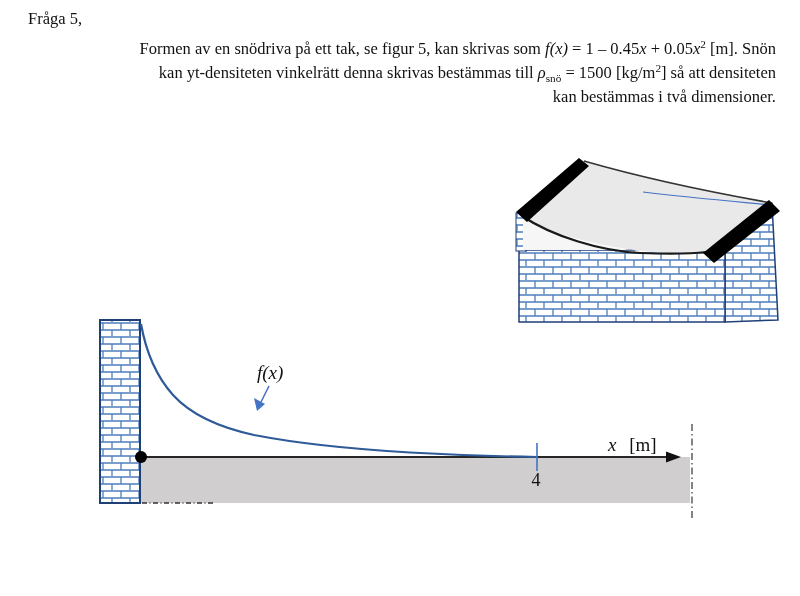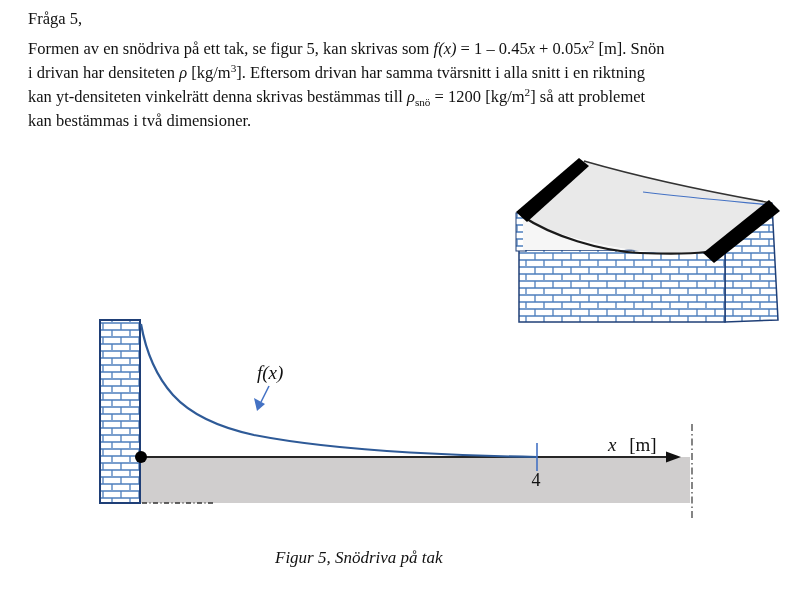--- a/index.html
+++ b/index.html
@@ -2,41 +2,40 @@
 <html><head>
 <meta charset="utf-8">
 <style>
   html,body{margin:0;padding:0;background:#fff;}
   #page{
     position:relative;width:800px;height:596px;background:#ffffff;overflow:hidden;
     font-family:"Liberation Serif","DejaVu Serif",serif;color:#111;
   }
   #heading{position:absolute;left:28px;top:9px;font-size:16.5px;}
   #paragraph{position:absolute;left:28px;top:37px;width:748px;font-size:16.5px;line-height:24px;}
-  .rich-line{white-space:normal;}
+  .rich-line{white-space:normal;text-align:right;}
   .it{font-style:italic;}
   sup{font-size:0.68em;vertical-align:super;line-height:0;}
   sub{font-size:0.68em;vertical-align:sub;line-height:0;}
   #fig3d{position:absolute;left:510px;top:150px;}
   #fig2d{position:absolute;left:90px;top:315px;}
   #caption{position:absolute;left:275px;top:548px;font-size:17px;font-style:italic;}
   svg text{font-family:"Liberation Serif","DejaVu Serif",serif;}
   .svg-label-italic{font-style:italic;}
 </style>
 </head>
 <body>
 
 <div id="page">
 
   <div id="heading">Fråga 5,</div>
 
   <div id="paragraph">
     <div class="rich-line"><span>Formen av en snödriva på ett tak, se figur 5, kan skrivas som </span><span class="it">f(x)</span><span> = 1 – 0.45</span><span class="it">x</span><span> + 0.05</span><span class="it">x</span><sup>2</sup><span> [m]. Snön</span></div>
-    <div class="rich-line"><span>i drivan har densiteten </span><span class="it">ρ</span><span> [kg/m</span><sup>3</sup><span>]. Eftersom drivan har samma tvärsnitt i alla snitt i en riktning</span></div>
-    <div class="rich-line"><span>kan yt-densiteten vinkelrätt denna skrivas bestämmas till </span><span class="it">ρ</span><sub>snö</sub><span> = 1200 [kg/m</span><sup>2</sup><span>] så att problemet</span></div>
+    <div class="rich-line"><span>kan yt-densiteten vinkelrätt denna skrivas bestämmas till </span><span class="it">ρ</span><sub>snö</sub><span> = 1500 [kg/m</span><sup>2</sup><span>] så att densiteten</span></div>
     <div class="rich-line"><span>kan bestämmas i två dimensioner.</span></div>
   </div>
 
   <svg id="fig3d" width="290" height="185" viewBox="510 150 290 185">
     <defs>
       <pattern id="brick3d" width="18" height="14" patternUnits="userSpaceOnUse">
         <rect width="18" height="14" fill="#ffffff"></rect>
         <path d="M0,1 H18 M0,8 H18 M13,1 V8 M4,8 V15" stroke="#4d7ebd" stroke-width="1.3" fill="none"></path>
       </pattern>
     </defs>
@@ -94,15 +93,14 @@
     <polygon points="257,411 254,398 265,404" fill="#4472c4"></polygon>
 
     <text x="608" y="451" font-size="19" fill="#111">
       <tspan class="svg-label-italic">x</tspan>
       <tspan dx="8">[m]</tspan>
     </text>
 
     <line x1="692" y1="424" x2="692" y2="521" stroke="#444444" stroke-width="1.3" stroke-dasharray="7 3 1.5 3"></line>
   </svg>
 
-  <div id="caption">Figur 5, Snödriva på tak</div>
 
 </div>
 
 </body></html>

